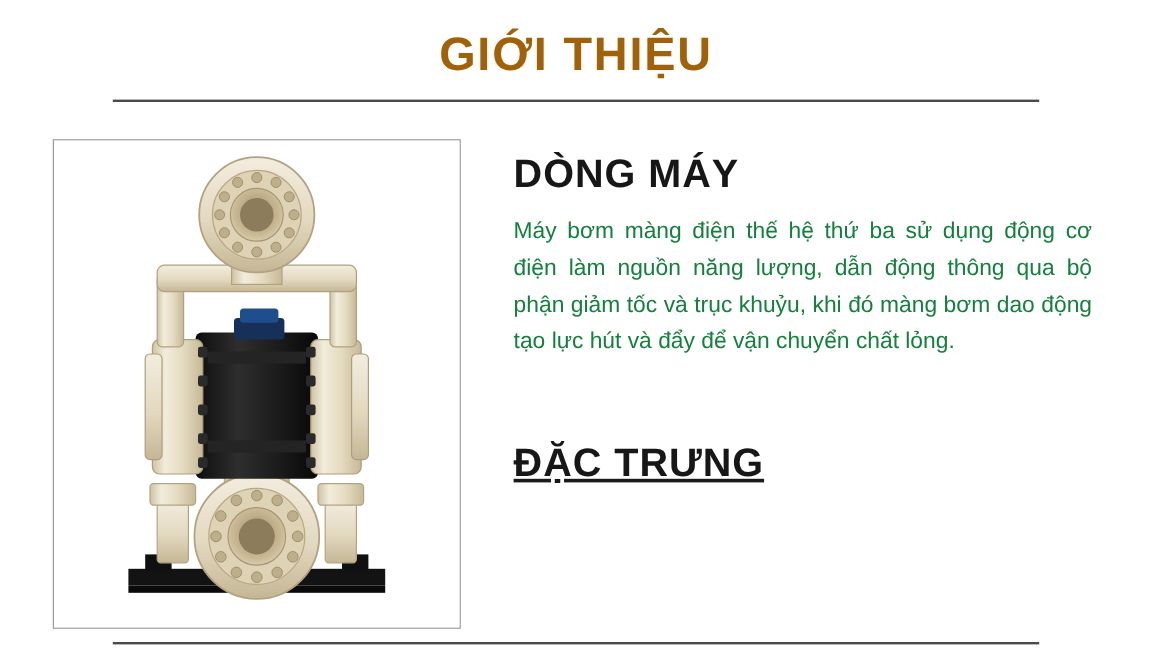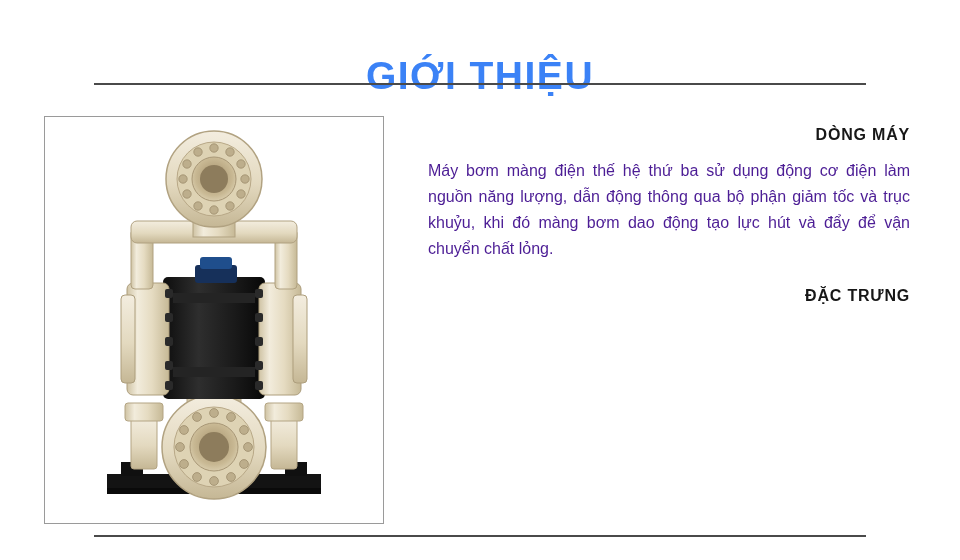--- a/index.html
+++ b/index.html
@@ -22,22 +22,21 @@
   }
   .title {
     position: absolute;
     top: 24px;
     left: 0;
     width: 960px;
     text-align: center;
     font-size: 39px;
     font-weight: bold;
     letter-spacing: 1.5px;
-    color: #3b82f6;
-    margin-top: 30px;
+    color: #a16207;
   }
   .rule-top {
     position: absolute;
     top: 83px;
     left: 94px;
     width: 772px;
     height: 2px;
     background: #4a4a4a;
   }
   .rule-bottom {
@@ -70,35 +69,35 @@
   }
 
   
   .content {
     position: absolute;
     left: 428px;
     top: 126px;
     width: 482px;
   }
   .section + .section {
-    margin-top: 25px;
+    margin-top: 66px;
+    text-decoration: underline;
   }
   .section-heading {
-    font-size: 16px;
+    font-size: 33px;
     font-weight: bold;
     letter-spacing: 0.8px;
     color: #171717;
     margin: 0 0 14px 0;
-    text-align: right;
   }
   .section-body {
-    font-size: 16px;
+    font-size: 19px;
     line-height: 1.62;
     text-align: justify;
-    color: #4c1d95;
+    color: #15803d;
     margin: 0;
   }
 </style>
 </head>
 <body>
 
 <div class="slide">
 
   <div class="title">GIỚI THIỆU</div>
   <div class="rule-top"></div>

